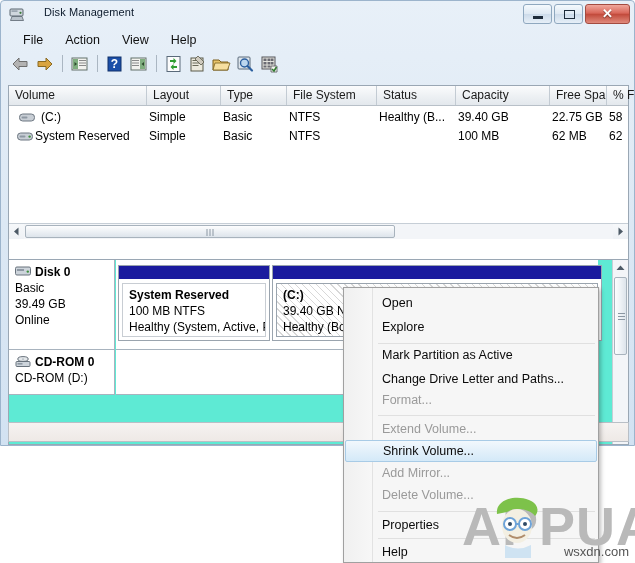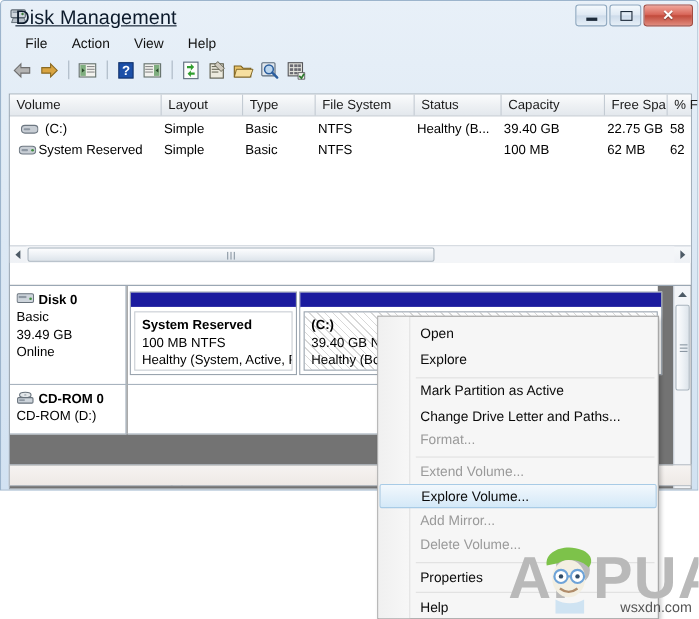--- a/index.html
+++ b/index.html
@@ -19,24 +19,23 @@
     border: 1px solid #9cb4cc;
     border-radius: 4px 4px 0 0;
   }
   .titlebar {
     position: absolute; left: 0; top: 0; width: 633px; height: 28px;
   }
   .title-icon {
     position: absolute; left: 8px; top: 6px; width: 16px; height: 15px;
   }
   .title-text {
-    position: absolute; left: 13px; top: 5px;
-    font-size: 18px; color: #0c1a2b; letter-spacing: .1px;
+    position: absolute; left: 43px; top: 5px;
+    font-size: 11px; color: #0c1a2b; letter-spacing: .1px;
     white-space: nowrap;
-    text-decoration: underline;
   }
   .winbtns { position: absolute; right: 4px; top: 3px; display: flex; gap: 2px; }
   .winbtn {
     width: 29px; height: 20px; border: 1px solid #8fa8bf;
     border-radius: 3px;
     background: linear-gradient(to bottom,#f4f9fd 0%,#dfe9f3 48%,#cddbea 52%,#e6eff7 100%);
     position: relative;
   }
   .winbtn.close {
     width: 45px;
@@ -102,21 +101,21 @@
     background: linear-gradient(to bottom,#fdfdfe 0%,#edf1f5 50%,#dde4eb 100%);
     border: 1px solid #a8b3bd; border-radius: 2px;
   }
   .grip-h { position: absolute; left: 50%; top: 3px; transform: translateX(-50%);
      width: 7px; height: 7px; }
   .grip-h i { position:absolute; top:0; width:1px; height:7px; background:#8b97a3; }
 
   
   .diskpane {
     position: absolute; left: 0; top: 173px; width: 100%; bottom: 0;
-    background: #737373; border-top: 1px solid #9aa7b4;
+    background: #5eead4; border-top: 1px solid #9aa7b4;
     overflow: hidden;
   }
   .vscroll {
     position: absolute; right: 0; top: 0; width: 16px; bottom: 0;
     background: #f3f5f8; border-left: 1px solid #c6ced6;
   }
   .vs-thumb {
     position: absolute; left: 1px; top: 17px; width: 13px; height: 78px;
     background: linear-gradient(to right,#fdfdfe 0%,#eef2f6 50%,#dde4eb 100%);
     border: 1px solid #a8b3bd; border-radius: 2px;
@@ -485,21 +484,21 @@
 
     <div class="ctx-sep" style="top:55px"></div>
 
     <div class="ctx-item" style="top:56px">Mark Partition as Active</div>
     <div class="ctx-item" style="top:80px">Change Drive Letter and Paths...</div>
     <div class="ctx-item disabled" style="top:101px">Format...</div>
 
     <div class="ctx-sep" style="top:127px"></div>
 
     <div class="ctx-item disabled" style="top:130px">Extend Volume...</div>
-    <div class="ctx-item highlight" style="top:152px">Explore Volume...</div>
+    <div class="ctx-item highlight" style="top:152px">Shrink Volume...</div>
     <div class="ctx-item disabled" style="top:174px">Add Mirror...</div>
     <div class="ctx-item disabled" style="top:196px">Delete Volume...</div>
 
     <div class="ctx-sep" style="top:223px"></div>
 
     <div class="ctx-item" style="top:226px">Properties</div>
 
     <div class="ctx-sep" style="top:250px"></div>
 
     <div class="ctx-item" style="top:253px">Help</div>

